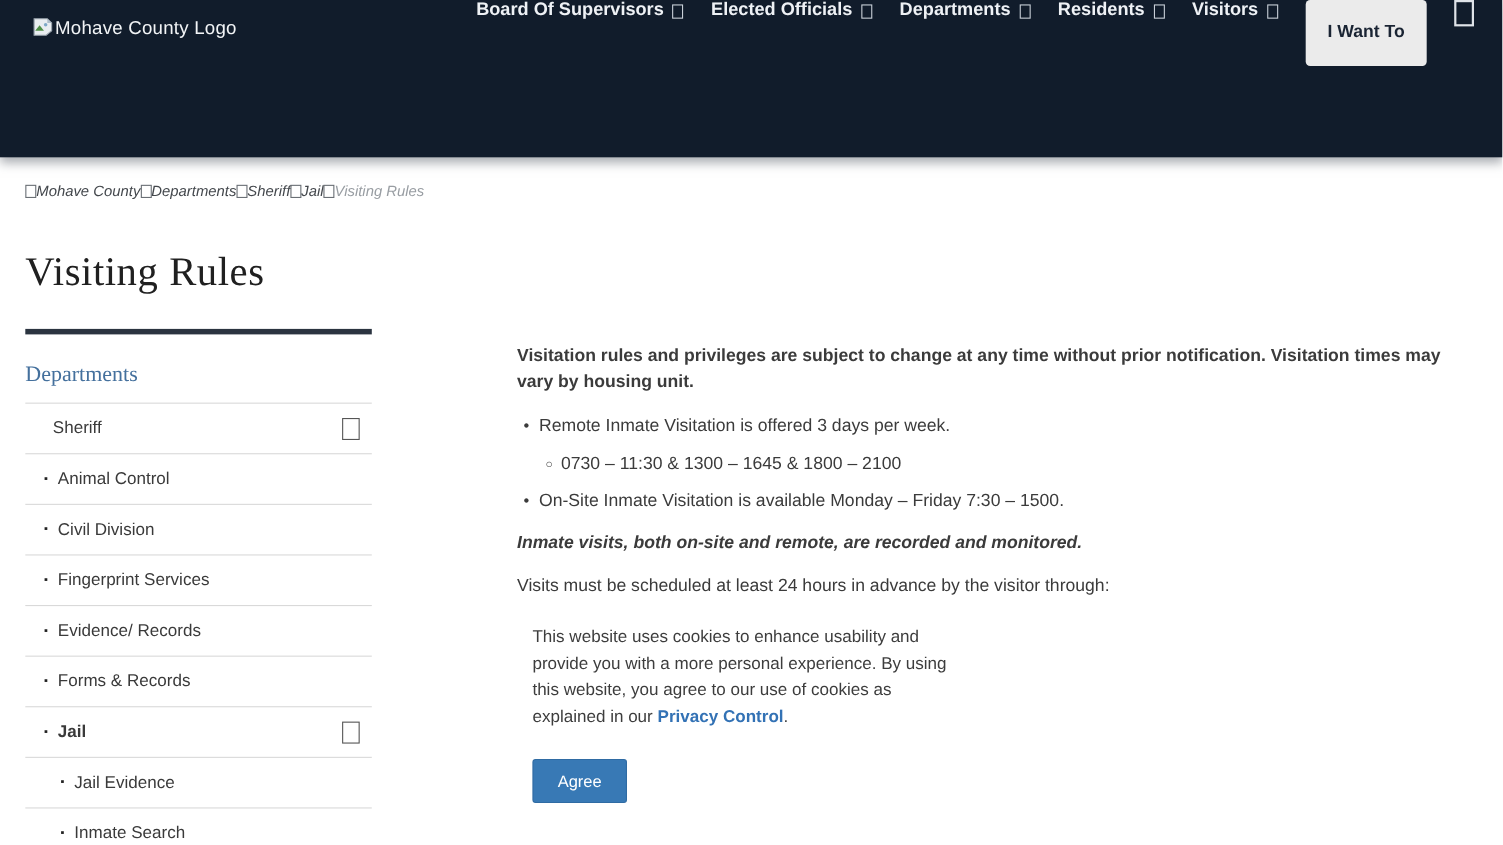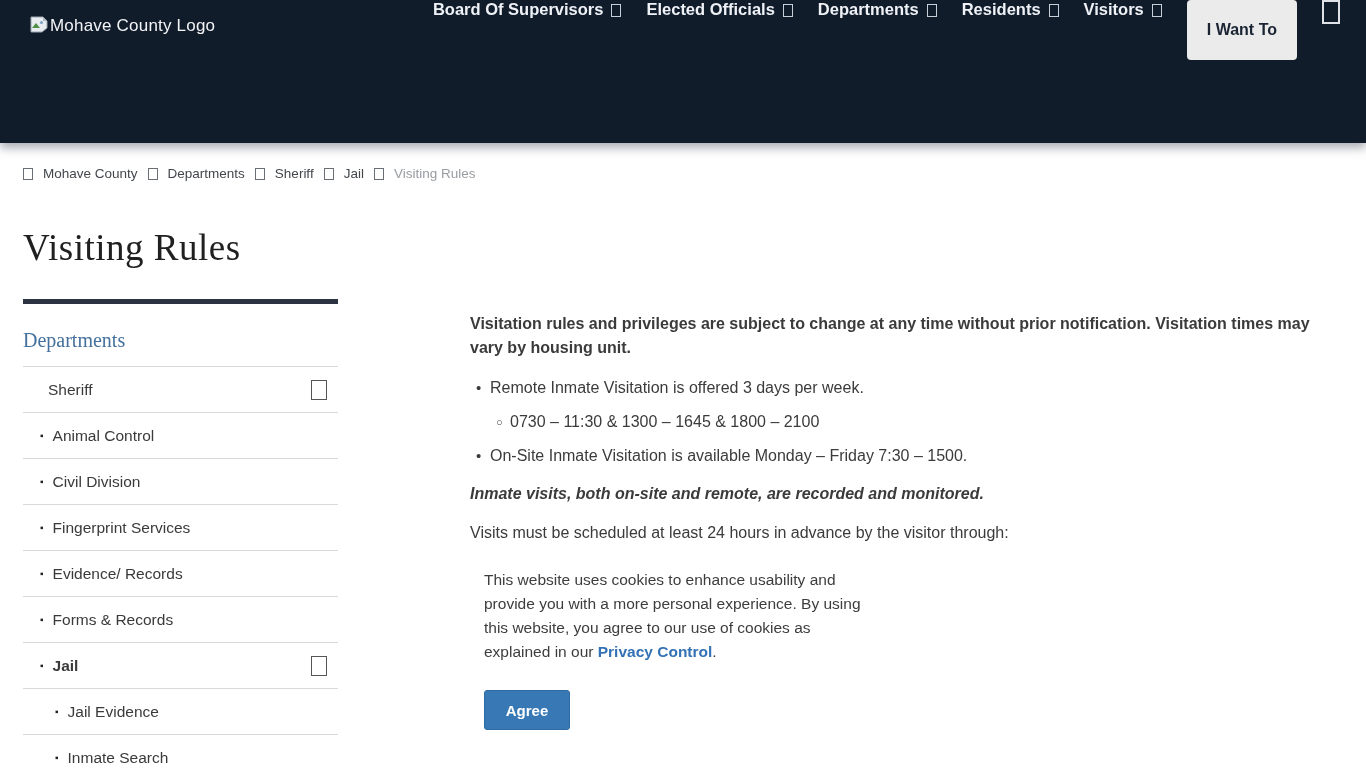--- a/index.html
+++ b/index.html
@@ -16,22 +16,22 @@
   .main-nav{position:absolute;right:26px;top:0;height:101px;display:flex;align-items:flex-start;gap:25px;}
   .nav-item{display:flex;align-items:center;gap:8px;color:var(--nav-text,#eef1f5);
             font-size:16.5px;font-weight:600;cursor:pointer;white-space:nowrap;}
   .tofu{display:inline-block;border:1px solid #c8cfd8;width:8px;height:11px;margin-top:1px;}
   .cta-btn{background:var(--cta-bg,#ebebeb);color:var(--cta-text,#1a2433);font-weight:700;
            font-size:16px;padding:21px 20px;border:none;border-radius:4px;cursor:pointer;
            font-family:"Liberation Sans",sans-serif;}
   .search-tofu{display:inline-block;border:2px solid #dfe3e8;width:14px;height:20px;cursor:pointer;}
 
   
-  .breadcrumb{position:absolute;left:23px;top:166px;display:flex;align-items:center;gap:10px;
-              font-size:13.5px;color:#43474c;z-index:2;}
+  .breadcrumb{position:absolute;left:23px;top:166px;display:flex;align-items:center;gap:0;
+              font-size:13.5px;font-style:italic;color:#43474c;z-index:2;}
   .crumb{cursor:pointer;}
   .crumb-sep{display:inline-block;border:1px solid #6a6f75;width:8px;height:10px;}
   .crumb-current{color:#989da2;}
 
   
   .page-title{position:absolute;left:23px;top:226px;font-family:"Liberation Serif",serif;
               font-size:37px;color:#202020;letter-spacing:.5px;}
 
   
   .sidebar{position:absolute;left:23px;top:299px;width:315px;z-index:1;}
@@ -59,21 +59,21 @@
   .marker{width:14px;flex:none;font-size:15px;line-height:20px;color:#3b3b3b;}
   .marker.circ{font-size:11px;line-height:21px;}
   .bold-italic{position:absolute;left:0;top:485px;font-weight:700;font-style:italic;}
   .clipped-line{position:absolute;left:0;top:523px;line-height:20px;}
 
   
   .cookie-banner{position:absolute;left:460px;top:538px;width:402px;height:230px;background:#fff;z-index:5;}
   .cookie-text{margin:30px 0 0 24px;width:394px;font-size:15.5px;line-height:24px;color:#3d3d3d;}
   .privacy-link{color:var(--link-blue,#3372b5);font-weight:700;cursor:pointer;text-decoration:none;}
   .agree-btn{position:absolute;left:24px;top:152px;width:86px;height:40px;
-             background:var(--agree-bg,#3879b5);color:#fff;font-weight:700;font-size:15px;
+             background:var(--agree-bg,#3879b5);color:#fff;font-weight:400;font-size:15px;
              border:1px solid #2f6ba3;border-radius:3px;cursor:pointer;
              font-family:"Liberation Sans",sans-serif;}
 </style>
 </head>
 <body>
 
 <div class="stage" style="--header-bg: #111c2b; --nav-text: #eef1f5; --cta-bg: #ebebeb; --cta-text: #1a2433; --heading-blue: #44709d; --link-blue: #3372b5; --agree-bg: #3879b5; --divider: #d9d9d9;">
 
   <div class="site-header">
     <div class="logo-wrap">

